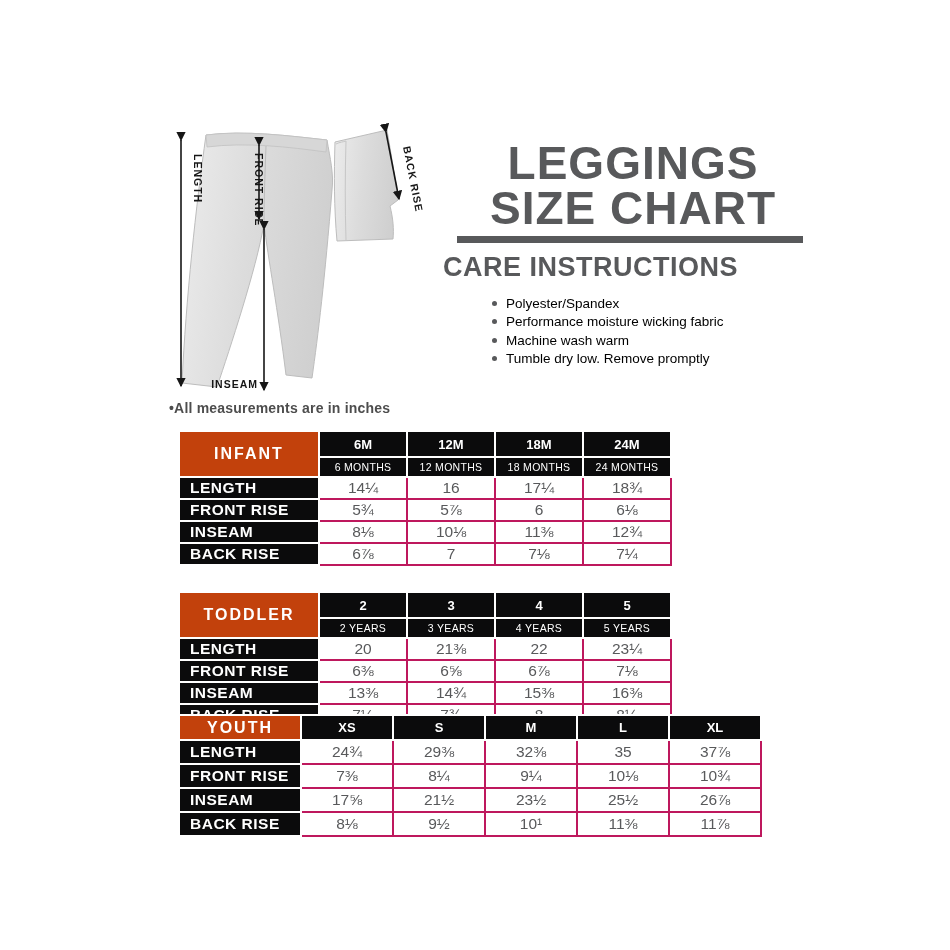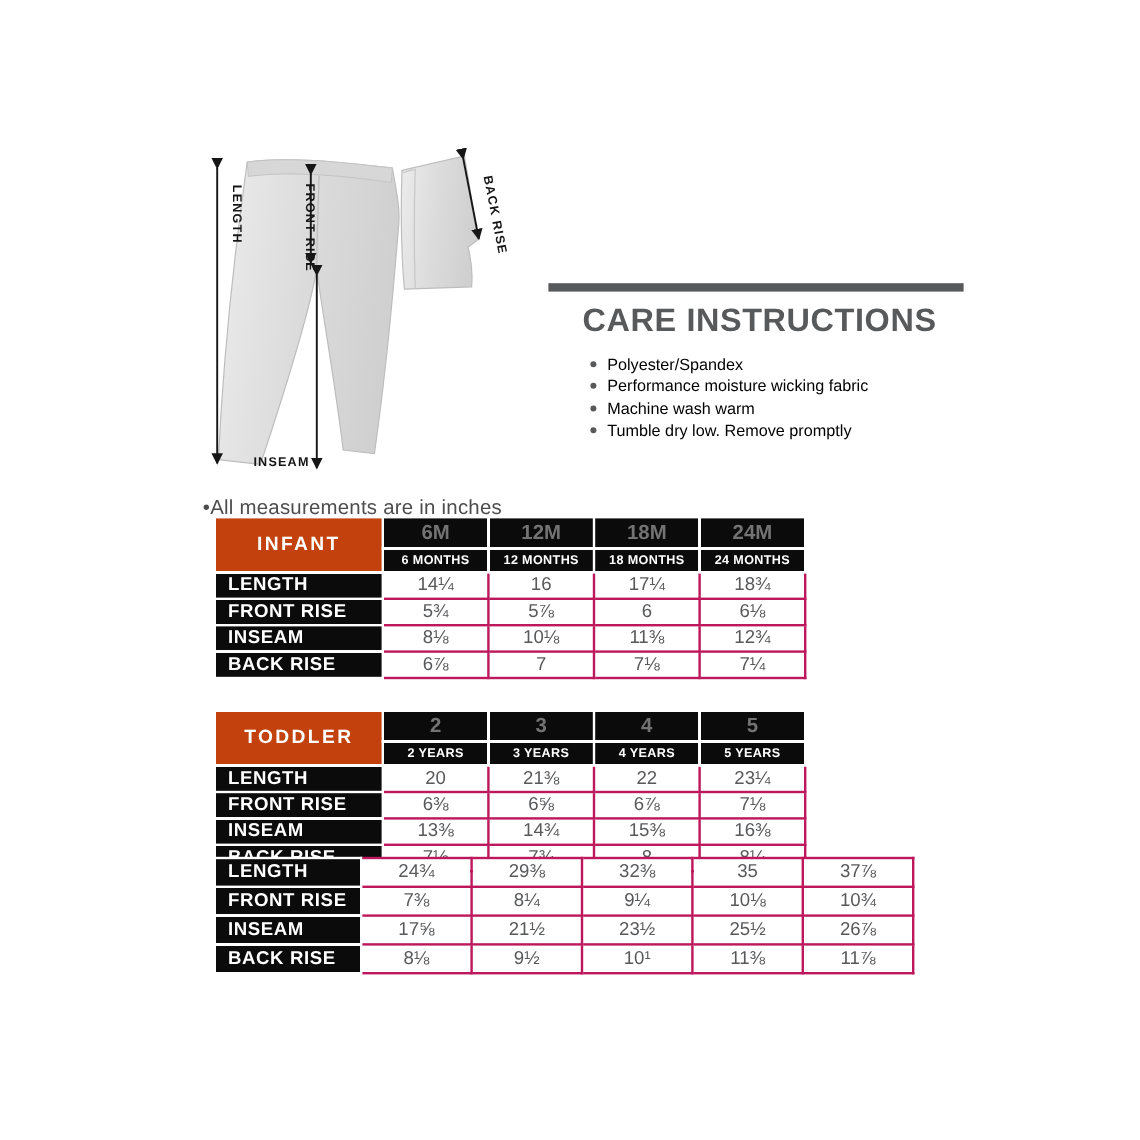--- a/index.html
+++ b/index.html
@@ -1,45 +1,45 @@
 <!DOCTYPE html>
 <html><head>
 <meta charset="utf-8">
 <style>
   * { margin:0; padding:0; box-sizing:border-box; }
   body { background:#fff; font-family:"Liberation Sans", sans-serif; }
   .page { position:relative; width:950px; height:950px; background:#ffffff; overflow:hidden; }
 
   
   .illustration { position:absolute; left:160px; top:98px; width:300px; height:300px; }
-  .measure-note { position:absolute; left:169px; top:400px; font-size:17px; font-weight:normal; color:#4d4d4d; letter-spacing:0.2px;margin-top:13px; }
+  .measure-note { position:absolute; left:169px; top:400px; font-size:14px; font-weight:bold; color:#4d4d4d; letter-spacing:0.2px; }
 
   
   .title { position:absolute; left:443px; top:141px; width:380px; text-align:center;
            font-weight:bold; font-size:46px; line-height:45px; color:#58595b; letter-spacing:1px; }
   .divider { position:absolute; left:457px; top:236px; width:346px; height:7px; background:#58595b; }
-  .care-title { position:absolute; left:443px; top:252px; width:380px; text-align:center;
+  .care-title { position:absolute; left:443px; top:252px; width:380px; text-align:left;
                 font-weight:bold; font-size:27px; color:#58595b; letter-spacing:0.5px; }
   .care-list { position:absolute; left:492px; top:294px; list-style:none; }
   .care-list li { display:flex; align-items:center; height:18.5px; font-size:13.5px; color:#000000; }
   .dot { width:5px; height:5px; border-radius:50%; background:#58595b; margin-right:9px; flex:0 0 auto; }
 
   
   table.size-table { position:absolute; border-collapse:collapse; table-layout:fixed; }
   .t-infant  { left:178px; top:430px; }
   .t-toddler { left:178px; top:591px; }
   .t-youth   { left:178px; top:714px; }
 
   td { overflow:hidden; white-space:nowrap; }
   .c-name { background:#c2410c; color:#ffffff; border:2px solid #ffffff;
             font-weight:bold; font-size:16px; letter-spacing:2px; text-align:center; }
-  .c-size { background:#0b0b0c; color:#737373; border:2px solid #ffffff;
-            font-weight:bold; font-size:17px; text-align:center; }
+  .c-size { background:#0b0b0c; color:#ffffff; border:2px solid #ffffff;
+            font-weight:bold; font-size:13px; text-align:center; }
   .c-sub  { background:#0b0b0c; color:#ffffff; border:2px solid #ffffff;
-            font-weight:bold; font-size:10.5px; letter-spacing:0.3px; text-align:center; }
+            font-weight:normal; font-size:10.5px; letter-spacing:0.3px; text-align:center; }
   .c-label{ background:#0b0b0c; color:#ffffff; border:2px solid #ffffff;
             font-weight:bold; font-size:15.5px; letter-spacing:0.5px; text-align:left; padding-left:10px; }
   .c-val  { background:#ffffff; color:#58595b; border:2px solid #be185d;
             font-size:15.5px; text-align:center;
             font-family:"Liberation Sans","DejaVu Sans",sans-serif; }
 
   .r-head  td { height:26px; }
   .r-sub   td { height:20px; }
   .r-data  td { height:22px; }
   .t-youth .r-head td { height:25px; }
@@ -89,20 +89,24 @@
 
       <text transform="translate(34,56) rotate(90)" font-size="10.5" font-weight="bold" letter-spacing="1" fill="#161616">LENGTH</text>
       <text transform="translate(95,55) rotate(90)" font-size="10.5" font-weight="bold" letter-spacing="1" fill="#161616">FRONT RISE</text>
       <text x="98" y="290" text-anchor="end" font-size="10.5" font-weight="bold" letter-spacing="1" fill="#161616">INSEAM</text>
       <text transform="translate(243,49) rotate(79)" font-size="10.5" font-weight="bold" letter-spacing="1" fill="#161616">BACK RISE</text>
     </svg>
   </div>
 
   <div class="measure-note">•All measurements are in inches</div>
 
+  <div class="title">
+    <div>LEGGINGS</div>
+    <div>SIZE CHART</div>
+  </div>
   <div class="divider"></div>
   <div class="care-title">CARE INSTRUCTIONS</div>
 
   <ul class="care-list">
     <li>
         <span class="dot"></span>
         <span>Polyester/Spandex</span>
       </li>
     <li>
         <span class="dot"></span>
@@ -227,20 +231,28 @@
   <table class="size-table t-youth">
     <colgroup>
         <col style="width:122px">
         <col style="width:92px">
         <col style="width:92px">
         <col style="width:92px">
         <col style="width:92px">
         <col style="width:92px">
       </colgroup>
     <tbody>
+        <tr class="r-head">
+      <td class="c-name">YOUTH</td>
+      <td class="c-size">XS</td>
+      <td class="c-size">S</td>
+      <td class="c-size">M</td>
+      <td class="c-size">L</td>
+      <td class="c-size">XL</td>
+    </tr>
     <tr class="r-data">
       <td class="c-label">LENGTH</td>
       <td class="c-val">24¾</td>
       <td class="c-val">29⅜</td>
       <td class="c-val">32⅜</td>
       <td class="c-val">35</td>
       <td class="c-val">37⅞</td>
     </tr>
     <tr class="r-data">
       <td class="c-label">FRONT RISE</td>

